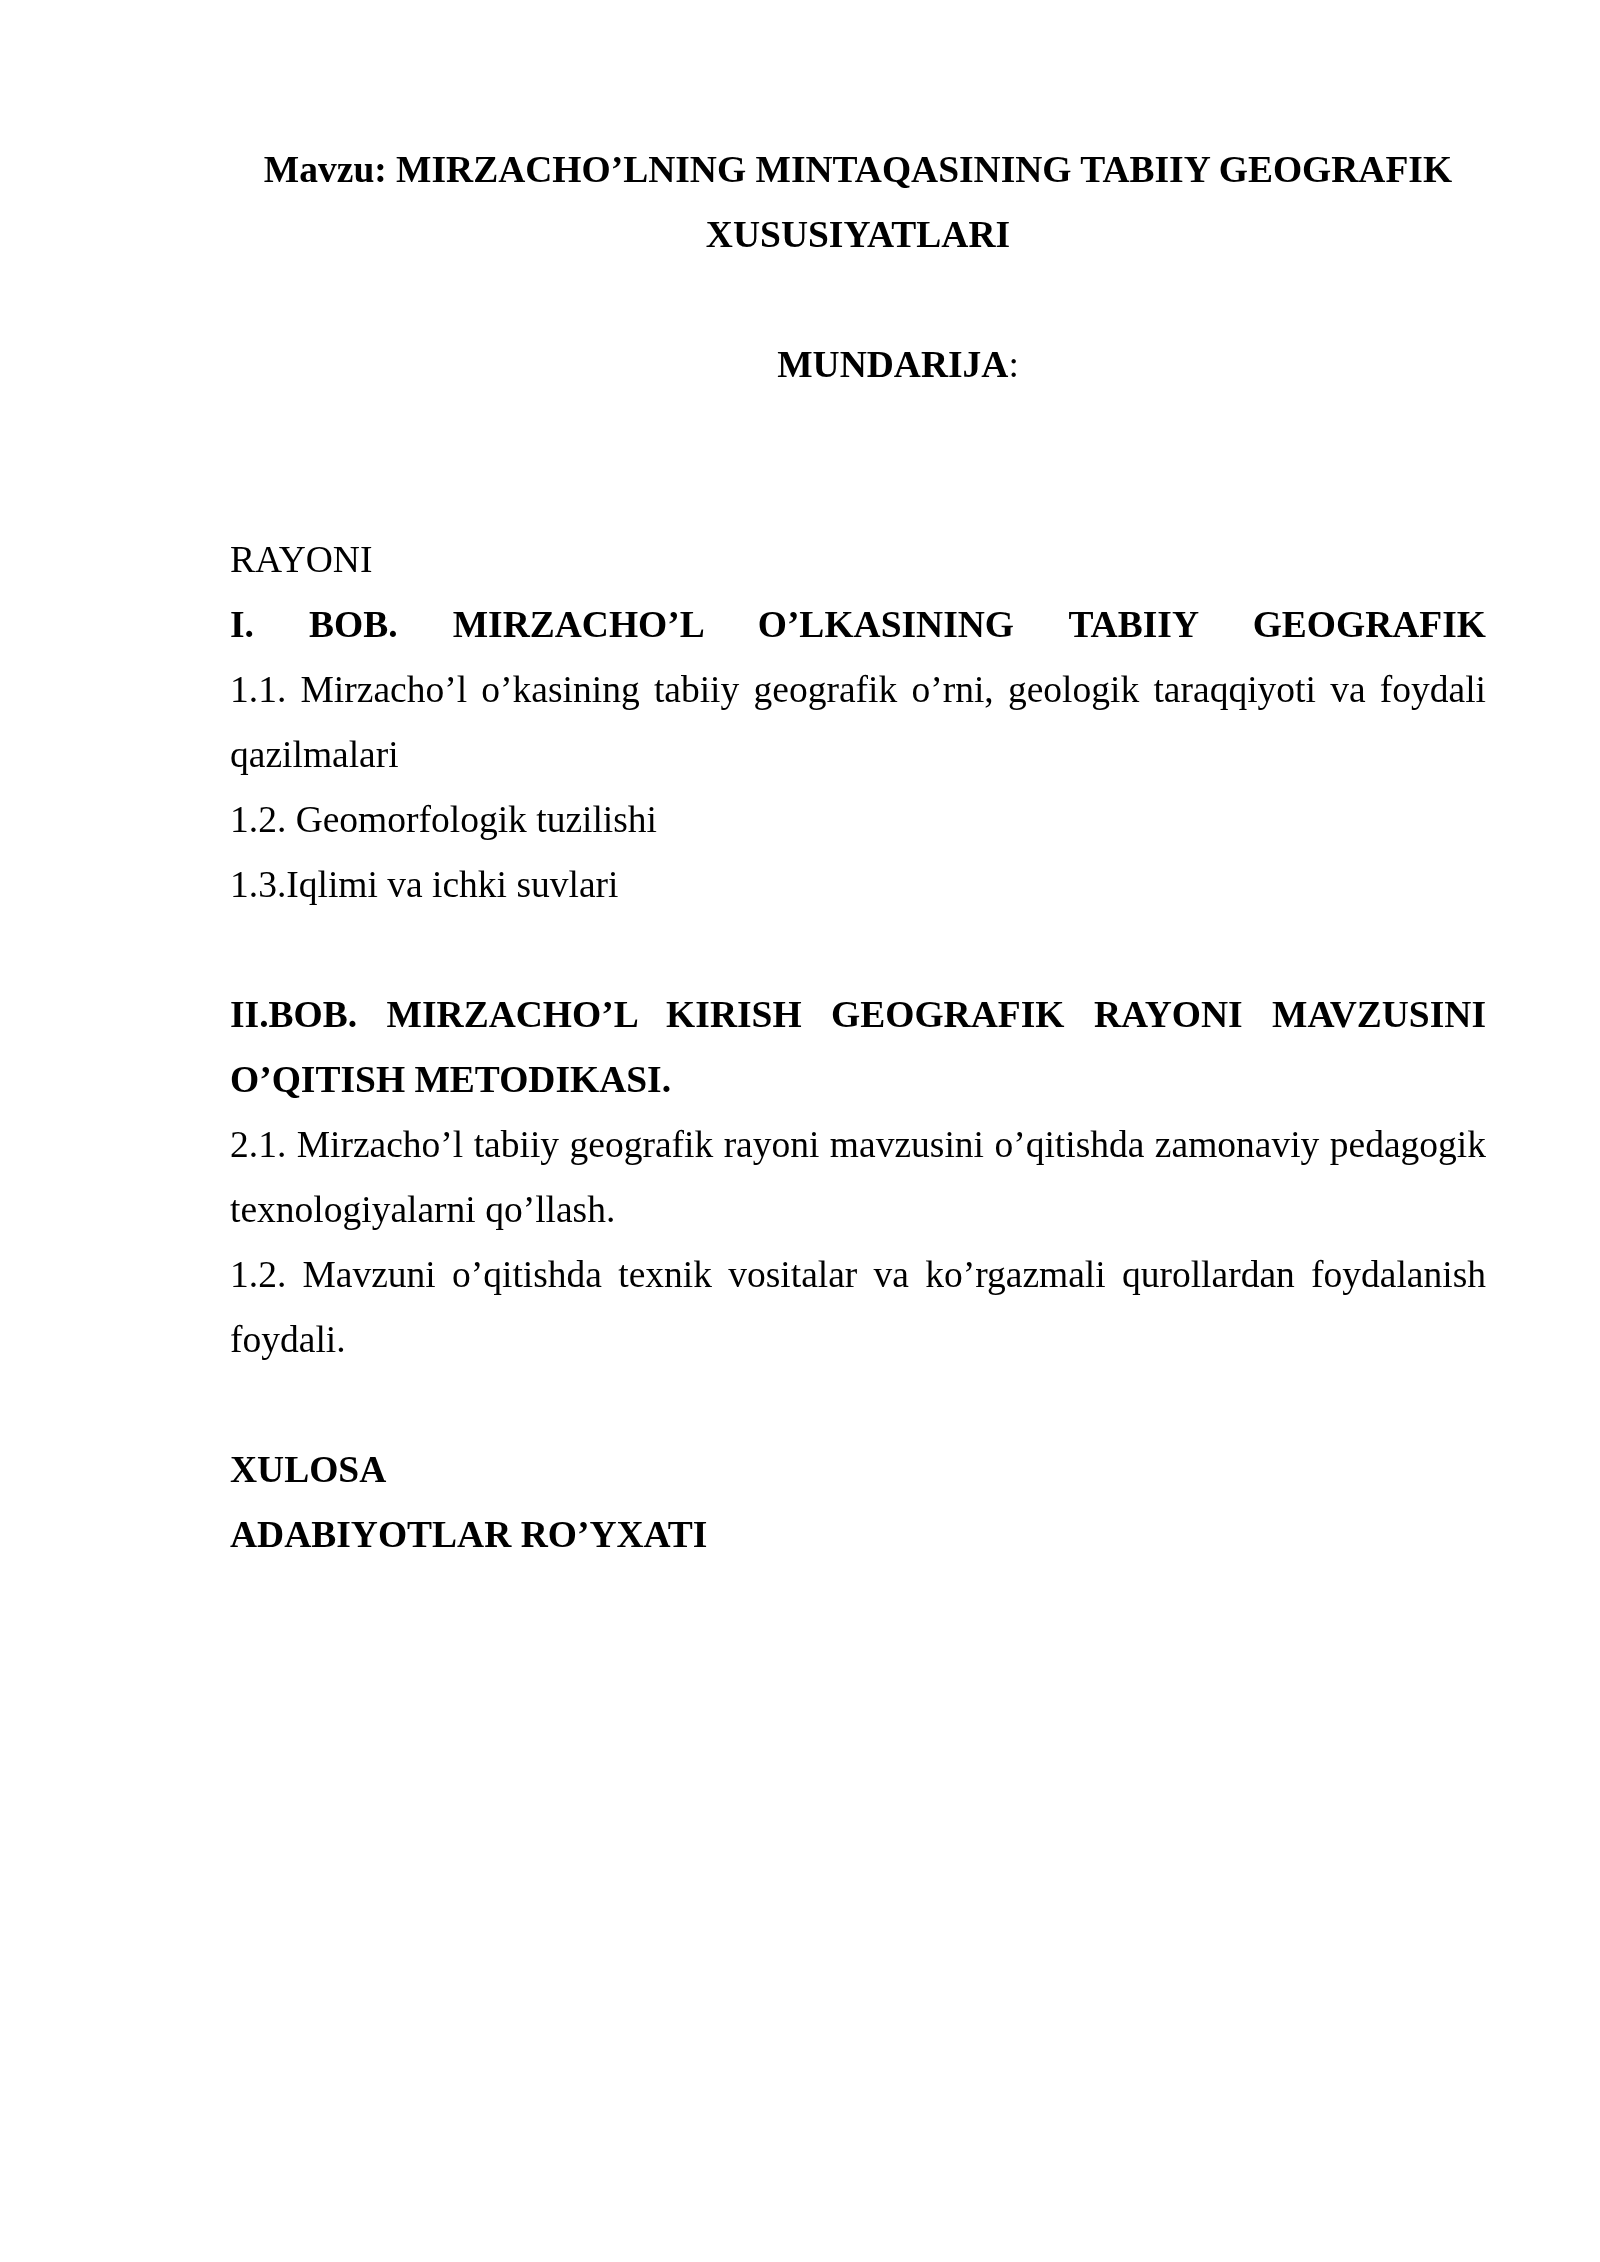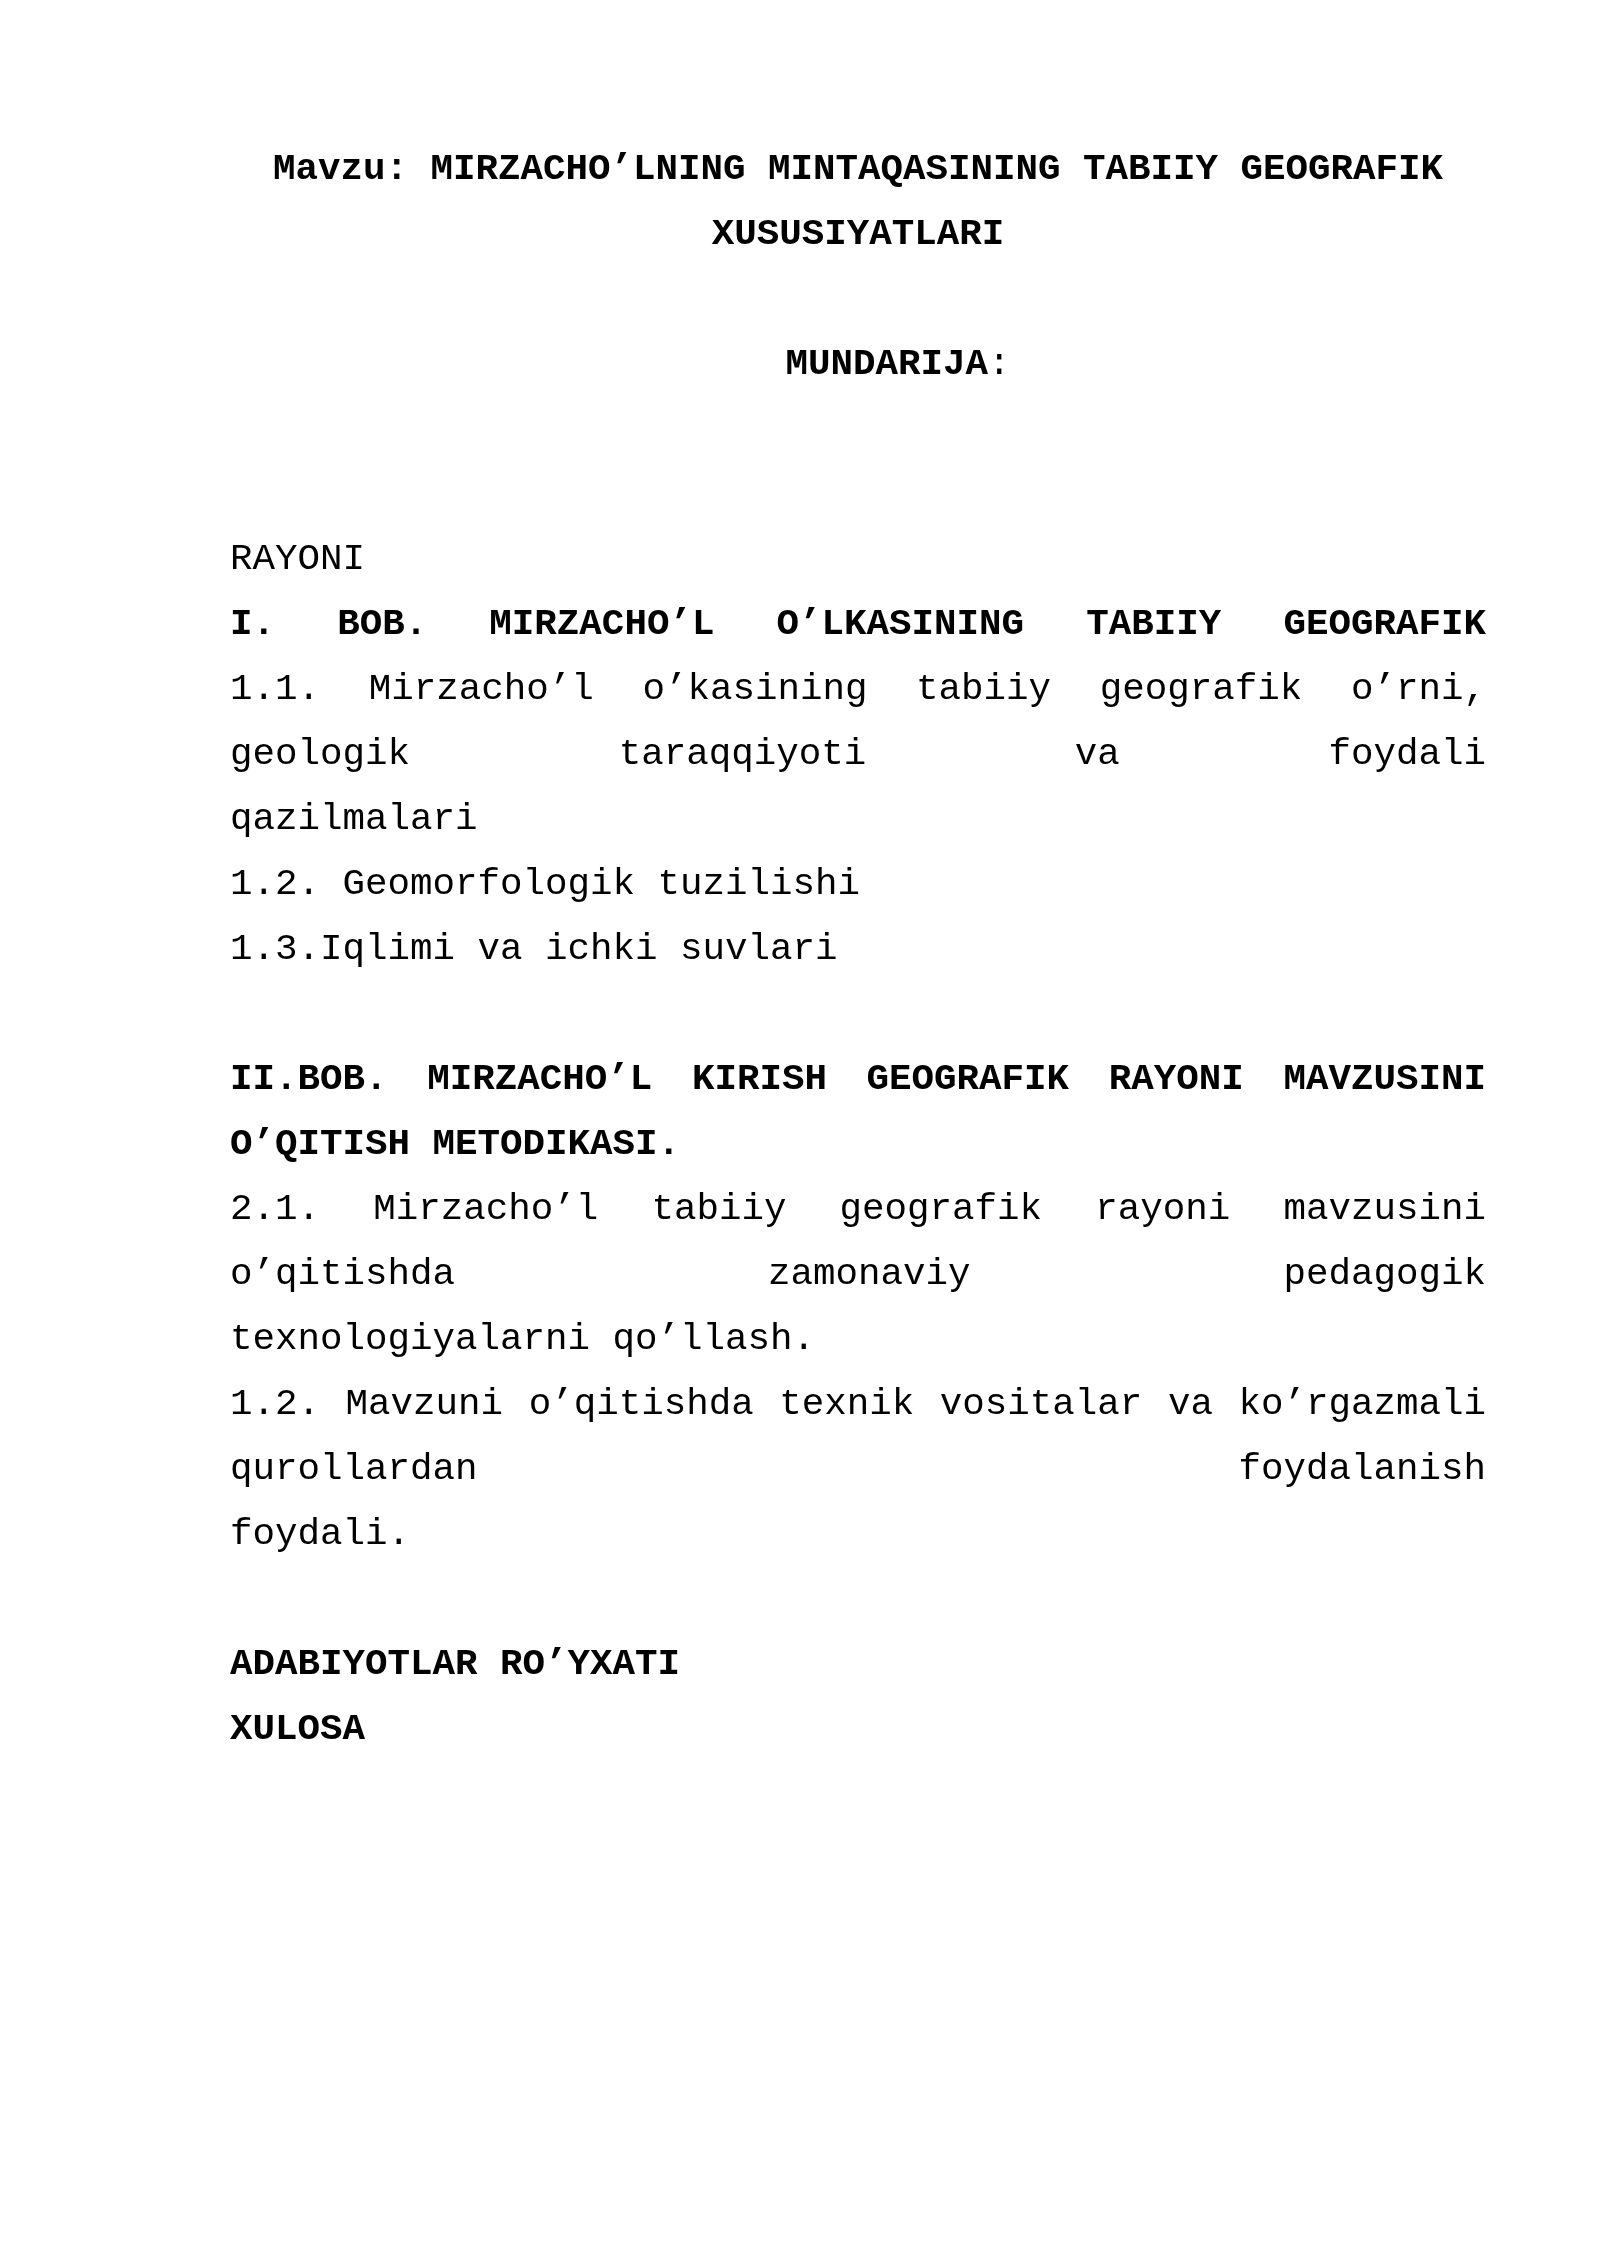--- a/index.html
+++ b/index.html
@@ -6,21 +6,21 @@
     margin: 0;
     padding: 0;
     background: #ffffff;
   }
   .page {
     position: relative;
     width: 1600px;
     height: 2252px;
     background: #ffffff;
     color: #000000;
-    font-family: Liberation Mono, monospace;
+    font-family: Liberation Serif, serif;
     overflow: hidden;
   }
   .content {
     position: absolute;
     left: 230px;
     top: 137px;
     width: 1256px;
     font-size: 37.5px;
     line-height: 65px;
   }
@@ -78,18 +78,18 @@
     <div class="line jfull">2.1. Mirzacho’l tabiiy geografik rayoni mavzusini o’qitishda zamonaviy pedagogik</div>
 
     <div class="line">texnologiyalarni qo’llash.</div>
 
     <div class="line jfull">1.2. Mavzuni o’qitishda texnik vositalar va ko’rgazmali qurollardan foydalanish</div>
 
     <div class="line">foydali.</div>
 
     <div class="line">&nbsp;</div>
 
+    <div class="line bold">XULOSA</div>
+
     <div class="line bold">ADABIYOTLAR RO’YXATI</div>
-
-    <div class="line bold">XULOSA</div>
 
   </div>
 </div>
 
 </body></html>

